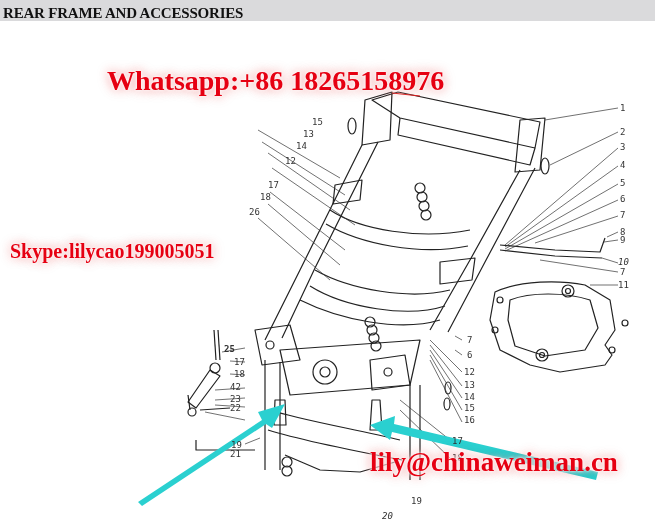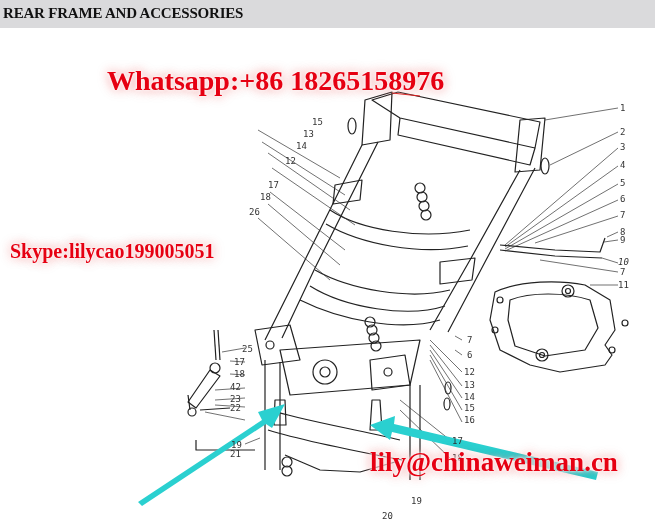--- a/index.html
+++ b/index.html
@@ -1,18 +1,18 @@
 <!DOCTYPE html>
 <html><head>
   <meta charset="utf-8">
   <style>
     html, body { margin: 0; padding: 0; background: #ffffff; }
     body { width: 655px; height: 522px; position: relative; overflow: hidden; font-family: "Liberation Serif", serif; }
     .header {
-      position: absolute; left: 0; top: 0; width: 655px; height: 28px;
+      position: absolute; left: 0; top: 0; width: 655px; height: 21px;
       background: #dadadc;
     }
     .header-title {
       position: absolute; left: 3px; top: 5px;
       font-family: "Liberation Serif", serif; font-weight: bold; font-size: 15px;
       color: #111; letter-spacing: -0.2px;
     }
     .diagram { position: absolute; left: 0; top: 36px; width: 655px; height: 486px; }
     .diagram svg { position: absolute; left: 0; top: 0; }
     .callout {
@@ -193,28 +193,28 @@
   <span class="callout" style="left:452px;top:418px;">18</span>
 
   <span class="callout" style="left:312px;top:82px;">15</span>
   <span class="callout" style="left:303px;top:94px;">13</span>
   <span class="callout" style="left:296px;top:106px;">14</span>
   <span class="callout" style="left:285px;top:121px;">12</span>
   <span class="callout" style="left:268px;top:145px;">17</span>
   <span class="callout" style="left:260px;top:157px;">18</span>
   <span class="callout" style="left:249px;top:172px;">26</span>
 
-  <span class="callout" style="left:242px;top:309px;">25</span>
+  <span class="callout" style="left:224px;top:309px;font-weight:bold;">25</span>
   <span class="callout" style="left:234px;top:322px;">17</span>
   <span class="callout" style="left:234px;top:334px;">18</span>
   <span class="callout" style="left:230px;top:347px;">42</span>
   <span class="callout" style="left:230px;top:359px;">23</span>
   <span class="callout" style="left:230px;top:368px;">22</span>
   <span class="callout" style="left:230px;top:379px;margin-top:35px;">21</span>
   <span class="callout" style="left:231px;top:405px;">19</span>
 
-  <span class="callout" style="left:382px;top:476px;">20</span>
+  <span class="callout" style="left:382px;top:476px;font-style:italic;">20</span>
   <span class="callout" style="left:411px;top:461px;">19</span>
 </div>
 
 <div class="watermark wm-whatsapp">Whatsapp:+86 18265158976</div>
 <div class="watermark wm-skype">Skype:lilycao199005051</div>
 <div class="watermark wm-email">lily@chinaweiman.cn</div>
 
 </body></html>

